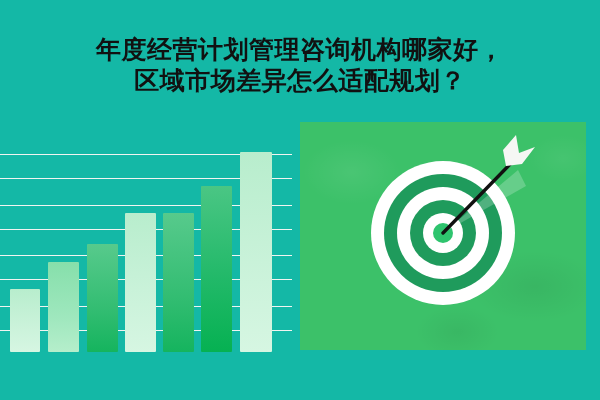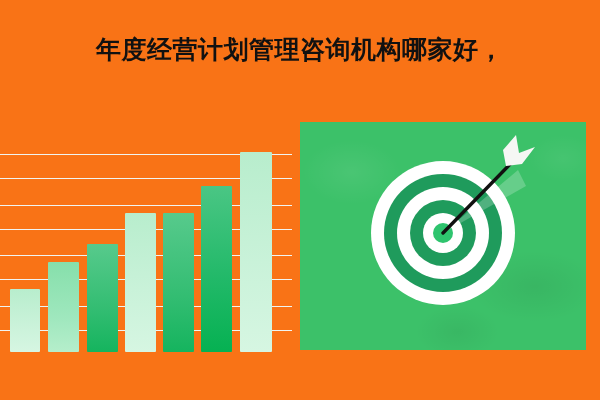--- a/index.html
+++ b/index.html
@@ -11,21 +11,21 @@
     width: 600px;
     height: 400px;
     background: #ffffff;
     font-family: "Liberation Sans", "DejaVu Sans", sans-serif;
     overflow: hidden;
   }
   .canvas {
     position: relative;
     width: 600px;
     height: 400px;
-    background: #f97316;
+    background: #14b8a6;
     overflow: hidden;
   }
 
   
   .title-block {
     position: absolute;
     left: 0;
     top: 34px;
     width: 600px;
     text-align: center;
@@ -114,20 +114,21 @@
     height: 228px;
   }
 </style>
 </head>
 <body>
 
 <div class="canvas">
 
   <div class="title-block">
     <span class="title-line">年度经营计划管理咨询机构哪家好，</span>
+    <span class="title-line">区域市场差异怎么适配规划？</span>
   </div>
 
   <div class="chart">
     <div class="gridlines">
         <div class="gridline" style="top: 189.8px;"></div>
         <div class="gridline" style="top: 165.56px;"></div>
         <div class="gridline" style="top: 139.3px;"></div>
         <div class="gridline" style="top: 115.06px;"></div>
         <div class="gridline" style="top: 88.8px;"></div>
         <div class="gridline" style="top: 64.56px;"></div>

